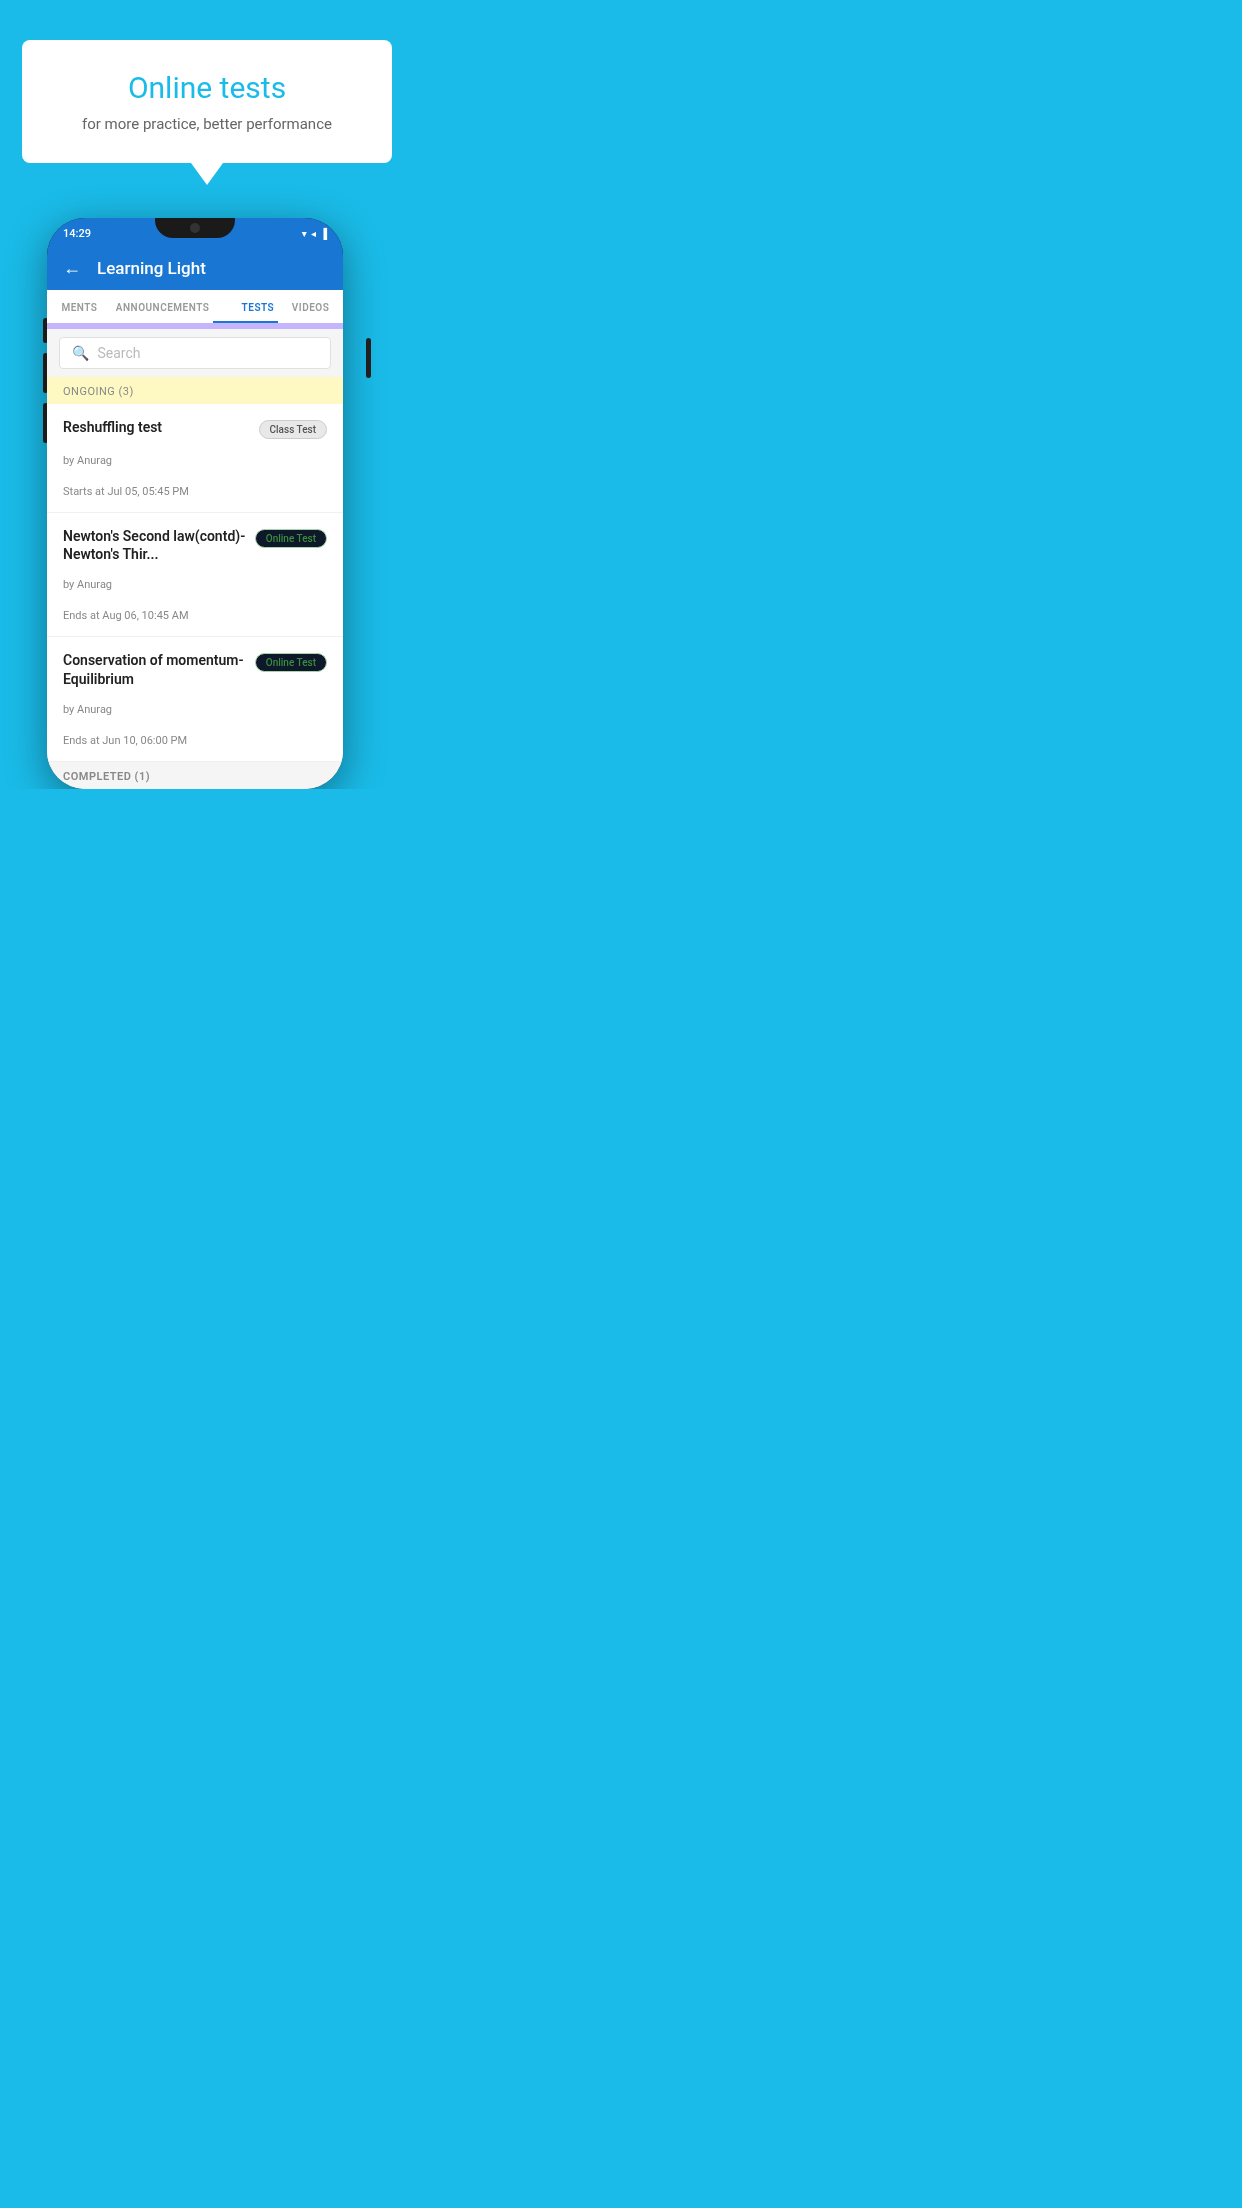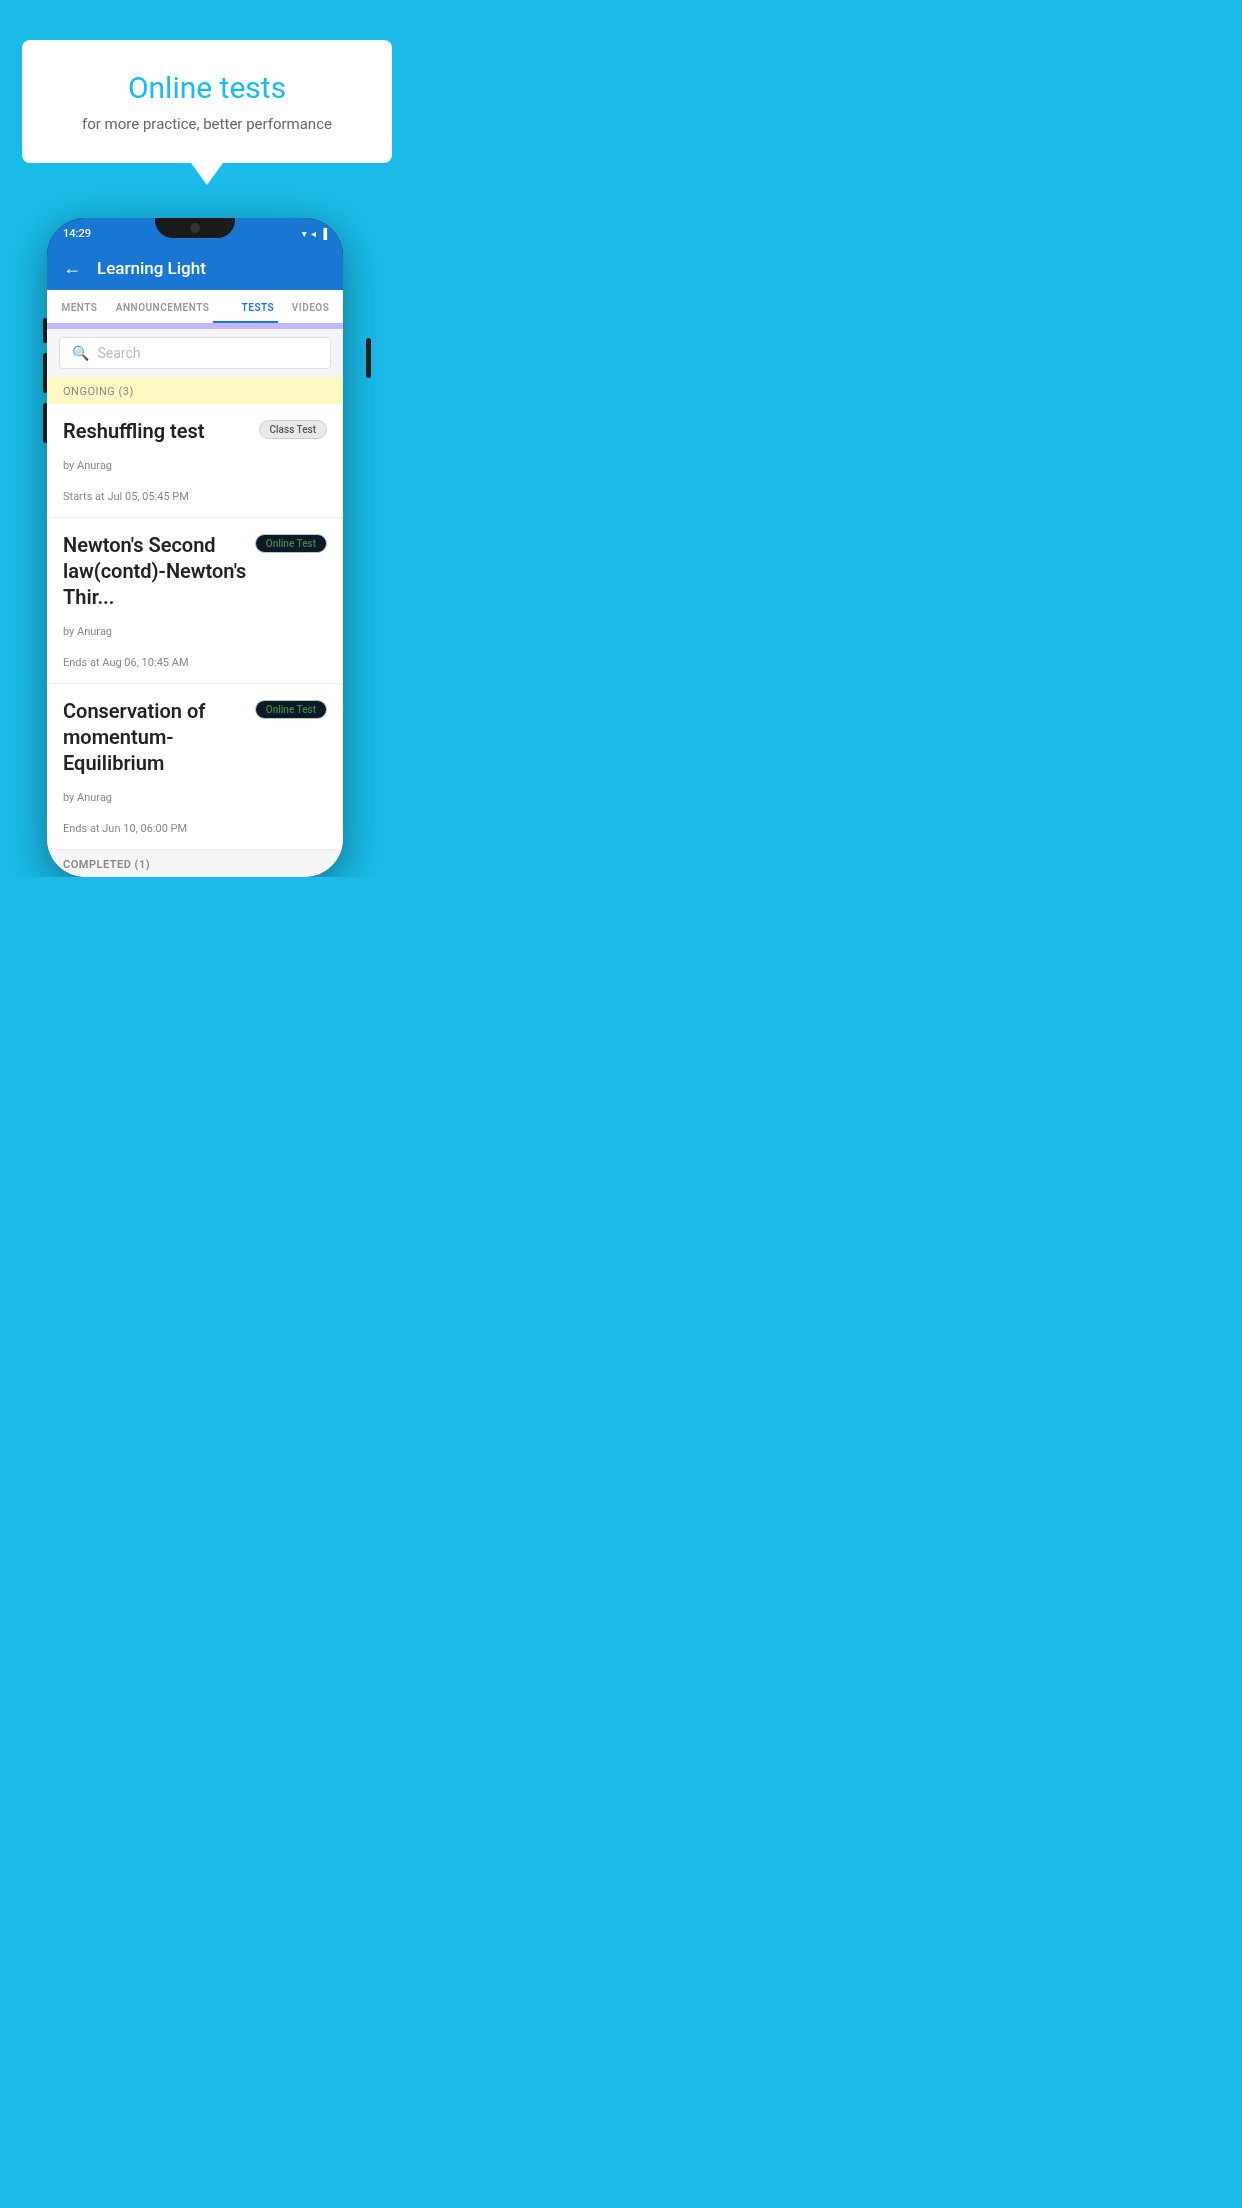--- a/index.html
+++ b/index.html
@@ -228,21 +228,21 @@
       flex-direction: column;
     }
 
     .test-card-row {
       display: flex;
       align-items: flex-start;
       justify-content: space-between;
     }
 
     .test-name {
-      font-size: 20px;
+      font-size: 14px;
       font-weight: 600;
       color: #222;
       flex: 1;
       margin-right: 8px;
       line-height: 1.3;
     }
 
     .badge {
       border-radius: 20px;
       padding: 3px 10px;

